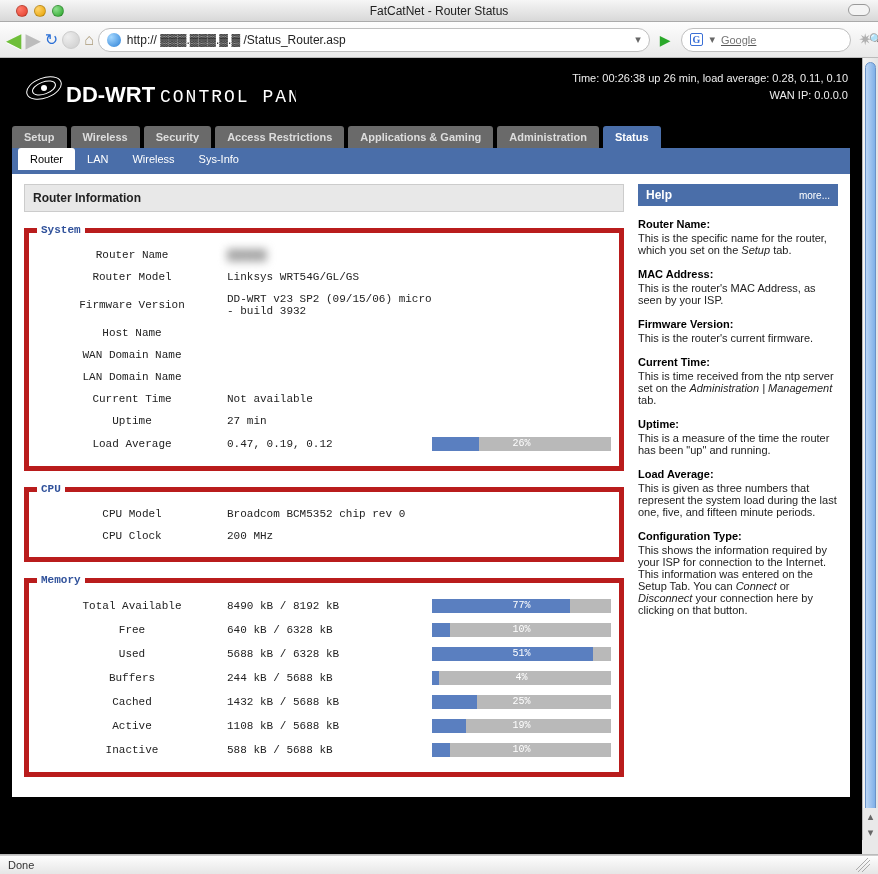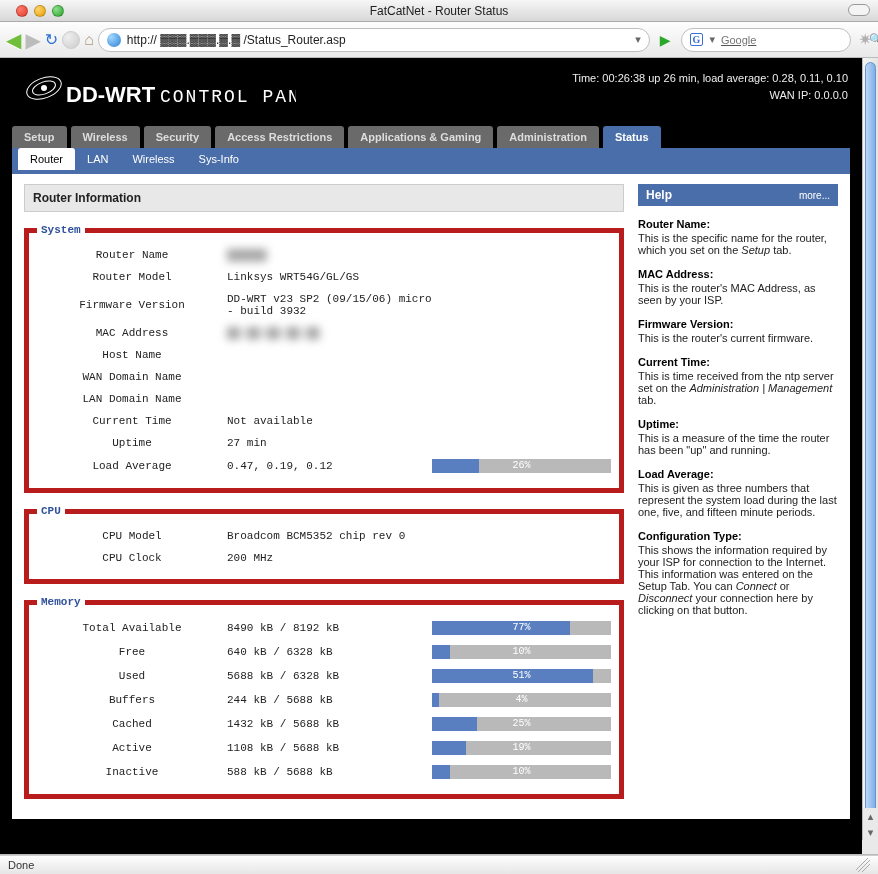--- a/index.html
+++ b/index.html
@@ -184,24 +184,20 @@
               </div>
               <div class="row">
                 <div class="k">Router Model</div>
                 <div class="v">Linksys WRT54G/GL/GS</div>
               </div>
               <div class="row">
                 <div class="k">Firmware Version</div>
                 <div class="v">DD-WRT v23 SP2 (09/15/06) micro - build 3932</div>
               </div>
               <div class="row">
-                <div class="k">MAC Address</div>
-                <div class="v blur">▓▓:▓▓:▓▓:▓▓:▓▓</div>
-              </div>
-              <div class="row">
                 <div class="k">Host Name</div>
                 <div class="v"></div>
               </div>
               <div class="row">
                 <div class="k">WAN Domain Name</div>
                 <div class="v"></div>
               </div>
               <div class="row">
                 <div class="k">LAN Domain Name</div>
                 <div class="v"></div>

